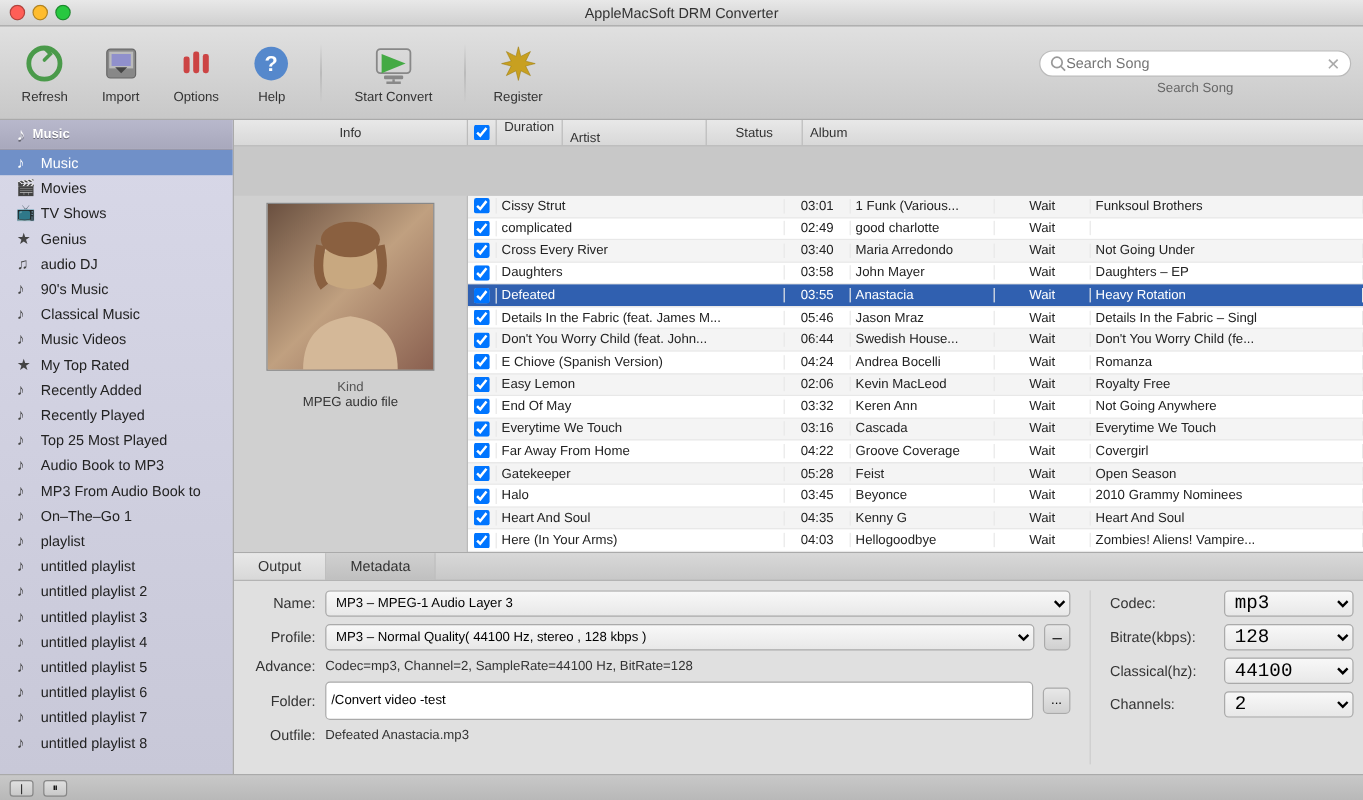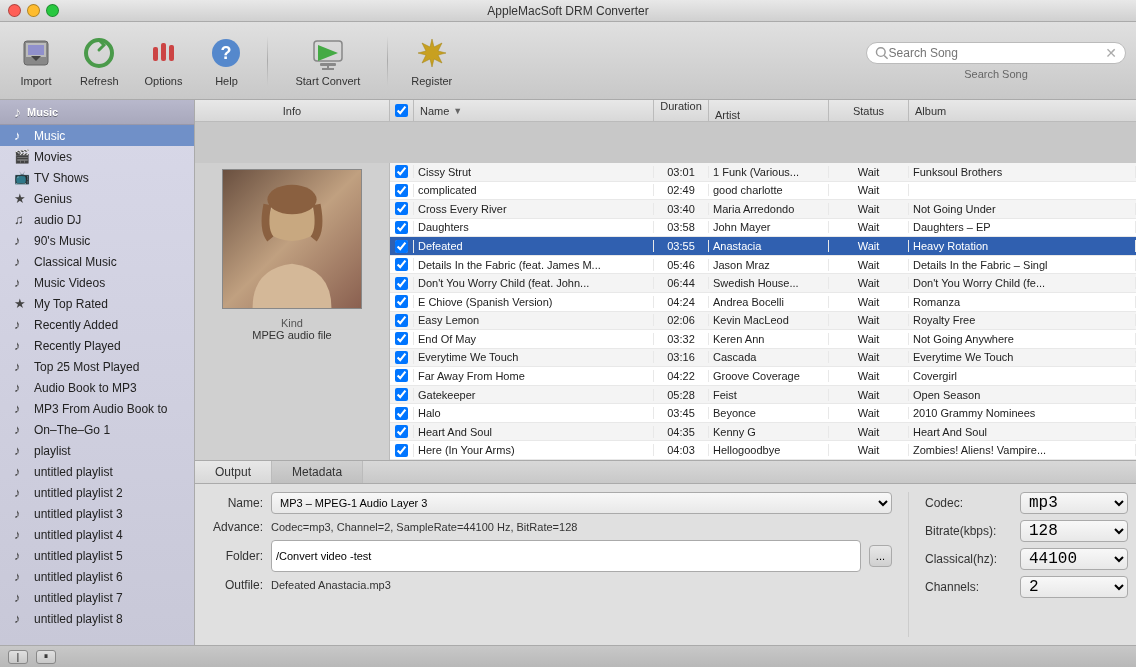--- a/index.html
+++ b/index.html
@@ -402,36 +402,36 @@
     <div class="tb-btn tb-min"></div>
     <div class="tb-btn tb-max"></div>
   </div>
   <span class="title-bar-title">AppleMacSoft DRM Converter</span>
 </div>
 
 <div class="toolbar">
   <div class="tool-btn">
     <div class="tool-icon">
       <svg width="36" height="36" viewBox="0 0 36 36">
+        <circle cx="18" cy="18" r="13" fill="none" stroke="#4a9a4a" stroke-width="4"></circle>
+        <path d="M18 5 L23 10 L18 15" fill="none" stroke="#4a9a4a" stroke-width="3" stroke-linecap="round"></path>
+      </svg>
+    </div>
+    <span class="tool-label">Refresh</span>
+  </div>
+  <div class="tool-btn">
+    <div class="tool-icon">
+      <svg width="36" height="36" viewBox="0 0 36 36">
         <rect x="6" y="6" width="24" height="24" rx="3" fill="#888" stroke="#666" stroke-width="1"></rect>
         <rect x="8" y="8" width="20" height="14" fill="#bbb"></rect>
         <rect x="10" y="10" width="16" height="10" fill="#9090cc"></rect>
         <polygon points="18,26 13,21 23,21" fill="#444"></polygon>
       </svg>
     </div>
     <span class="tool-label">Import</span>
-  </div>
-  <div class="tool-btn">
-    <div class="tool-icon">
-      <svg width="36" height="36" viewBox="0 0 36 36">
-        <circle cx="18" cy="18" r="13" fill="none" stroke="#4a9a4a" stroke-width="4"></circle>
-        <path d="M18 5 L23 10 L18 15" fill="none" stroke="#4a9a4a" stroke-width="3" stroke-linecap="round"></path>
-      </svg>
-    </div>
-    <span class="tool-label">Refresh</span>
   </div>
   <div class="tool-btn">
     <div class="tool-icon">
       <svg width="36" height="36" viewBox="0 0 36 36">
         <rect x="8" y="12" width="5" height="14" fill="#cc4444" rx="2"></rect>
         <rect x="16" y="8" width="5" height="18" fill="#cc4444" rx="2"></rect>
         <rect x="24" y="10" width="5" height="16" fill="#cc4444" rx="2"></rect>
       </svg>
     </div>
     <span class="tool-label">Options</span>
@@ -595,24 +595,20 @@
   <div class="content-area">
 
     <div class="table-area">
 
       <div class="col-headers">
         <div class="col-info">
           <span>Info</span>
         </div>
         <div class="col-cb">
           <input type="checkbox" checked="" style="">
-        </div>
-        <div class="col-name">
-          <span>Name</span>
-          <span class="sort-arrow">▼</span>
         </div>
         <div class="col-dur">
           <span>Duration</span>
         </div>
         <div class="col-artist">
           <span>Artist</span>
         </div>
         <div class="col-status">
           <span>Status</span>
         </div>
@@ -825,20 +821,29 @@
         <div class="bottom-left">
           <div class="form-row">
             <span class="form-label">Name:</span>
             <div class="form-select-wrapper">
               <select>
                 <option>MP3 – MPEG-1 Audio Layer 3</option>
               </select>
             </div>
           </div>
           <div class="form-row">
+            <span class="form-label">Profile:</span>
+            <div class="form-select-wrapper">
+              <select>
+                <option>MP3 – Normal Quality( 44100 Hz, stereo , 128 kbps )</option>
+              </select>
+            </div>
+            <div class="minus-btn">–</div>
+          </div>
+          <div class="form-row">
             <span class="form-label">Advance:</span>
             <span class="form-text">Codec=mp3, Channel=2, SampleRate=44100 Hz, BitRate=128</span>
           </div>
           <div class="form-row">
             <span class="form-label">Folder:</span>
             <input class="form-input" type="text" value="/Convert video -test" style="">
             <button class="browse-btn">...</button>
           </div>
           <div class="form-row">
             <span class="form-label">Outfile:</span>

